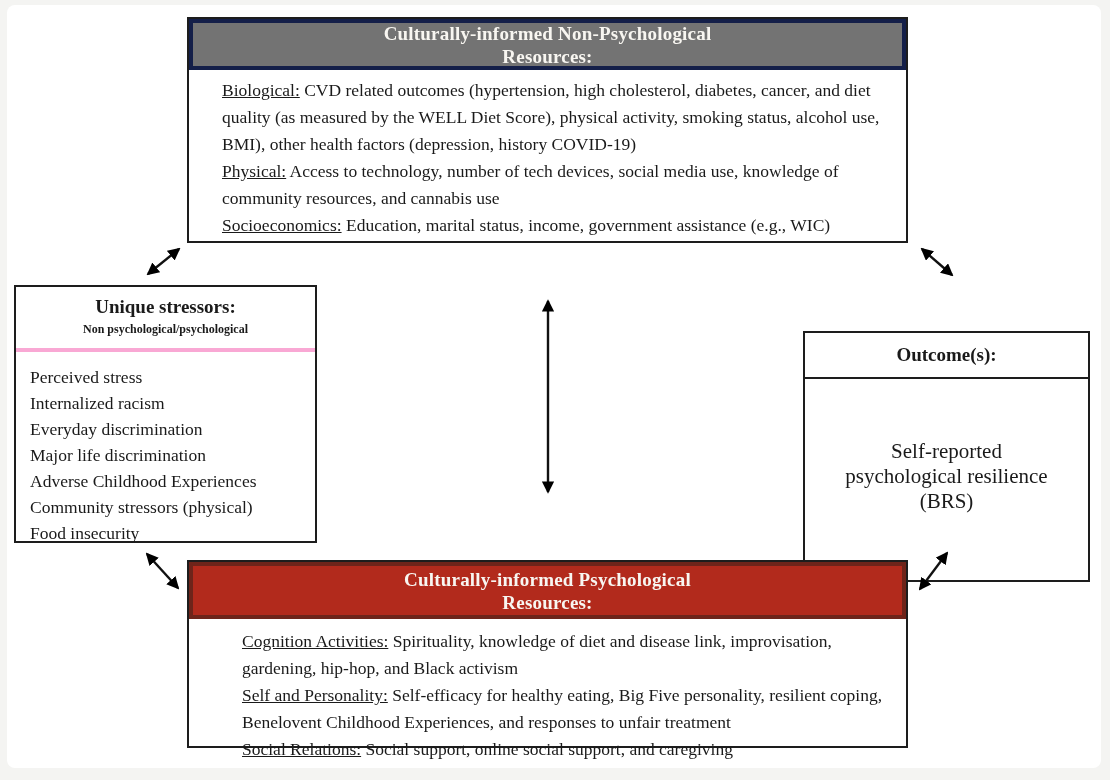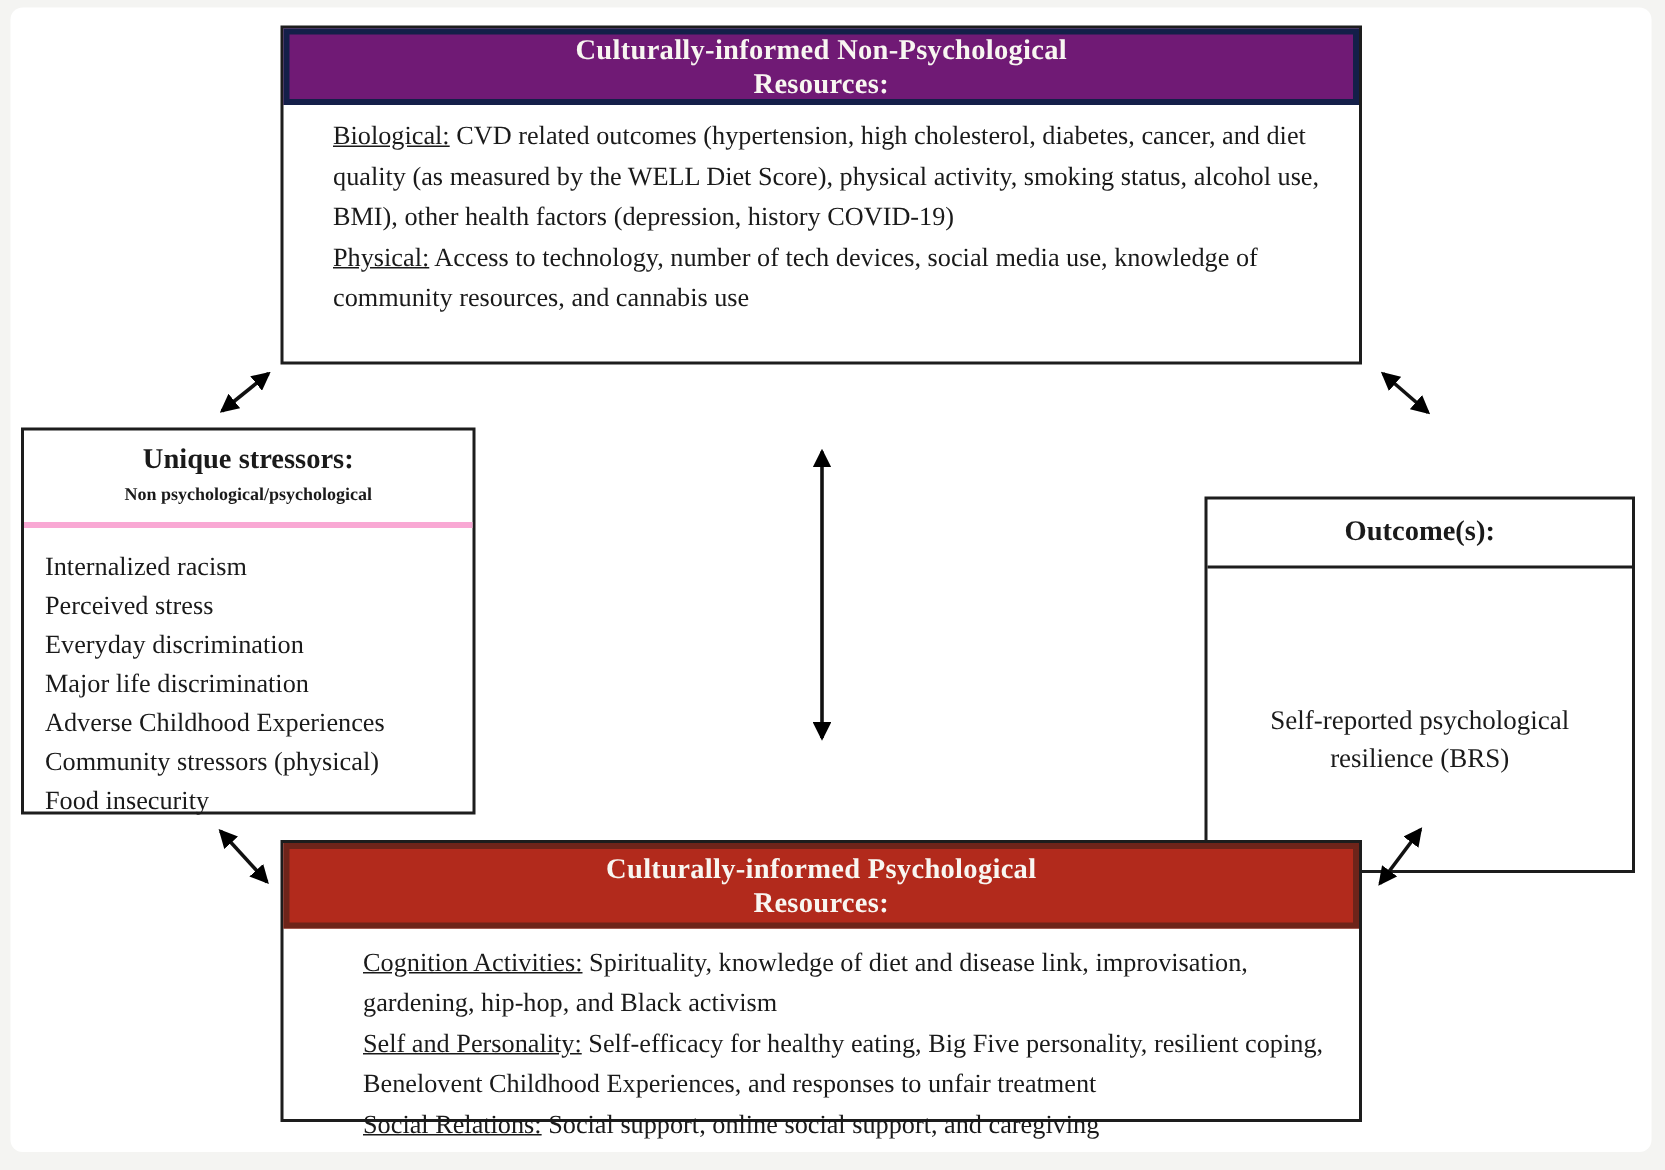--- a/index.html
+++ b/index.html
@@ -62,57 +62,58 @@
     text-align: center;
     font-weight: bold;
     font-size: 19px;
     padding: 11px 6px;
   }
   .right-body {
     display: flex;
     align-items: center;
     justify-content: center;
     text-align: center;
-    font-size: 18px;
+    font-size: 21px;
     line-height: 25px;
     height: 195px;
-    padding: 16px 30px;
+    padding: 0 30px;
   }
   
   #arrow-layer {
     position: absolute;
     left: 0; top: 0;
     width: 1110px; height: 780px;
     pointer-events: none;
   }
 </style>
 </head>
 <body>
 
 <div class="canvas"></div>
 
 <div class="box" style="left:187px; top:17px; width:721px; height:226px;">
-  <div class="res-header" style="height: 51px; background-color: #701a75; border-color: rgb(20, 31, 73);">
+  <div class="res-header" style="height: 51px; background-color: #737373; border-color: rgb(20, 31, 73);">
     <span>Culturally-informed Non-Psychological</span>
     <span>Resources:</span>
   </div>
   <div class="res-body">
       <div class="entry"><span class="u">Biological:</span><span> CVD related outcomes (hypertension, high cholesterol, diabetes, cancer, and diet quality (as measured by the WELL Diet Score), physical activity, smoking status, alcohol use, BMI), other health factors (depression, history COVID-19)</span></div>
       <div class="entry"><span class="u">Physical:</span><span> Access to technology, number of tech devices, social media use, knowledge of community resources, and cannabis use</span></div>
+      <div class="entry"><span class="u">Socioeconomics:</span><span> Education, marital status, income, government assistance (e.g., WIC)</span></div>
     </div>
 </div>
 
 <div class="box" style="left:14px; top:285px; width:303px; height:258px;">
   <div class="left-header">
     <span class="left-title">Unique stressors:</span>
     <span class="left-subtitle">Non psychological/psychological</span>
   </div>
   <div class="stressor-list">
+      <div class="stressor">Perceived stress</div>
       <div class="stressor">Internalized racism</div>
-      <div class="stressor">Perceived stress</div>
       <div class="stressor">Everyday discrimination</div>
       <div class="stressor">Major life discrimination</div>
       <div class="stressor">Adverse Childhood Experiences</div>
       <div class="stressor">Community stressors (physical)</div>
       <div class="stressor">Food insecurity</div>
     </div>
 </div>
 
 <div class="box" style="left:803px; top:290px; width:287px; height:251px;margin-top:41px;">
   <div class="right-header">Outcome(s):</div>

